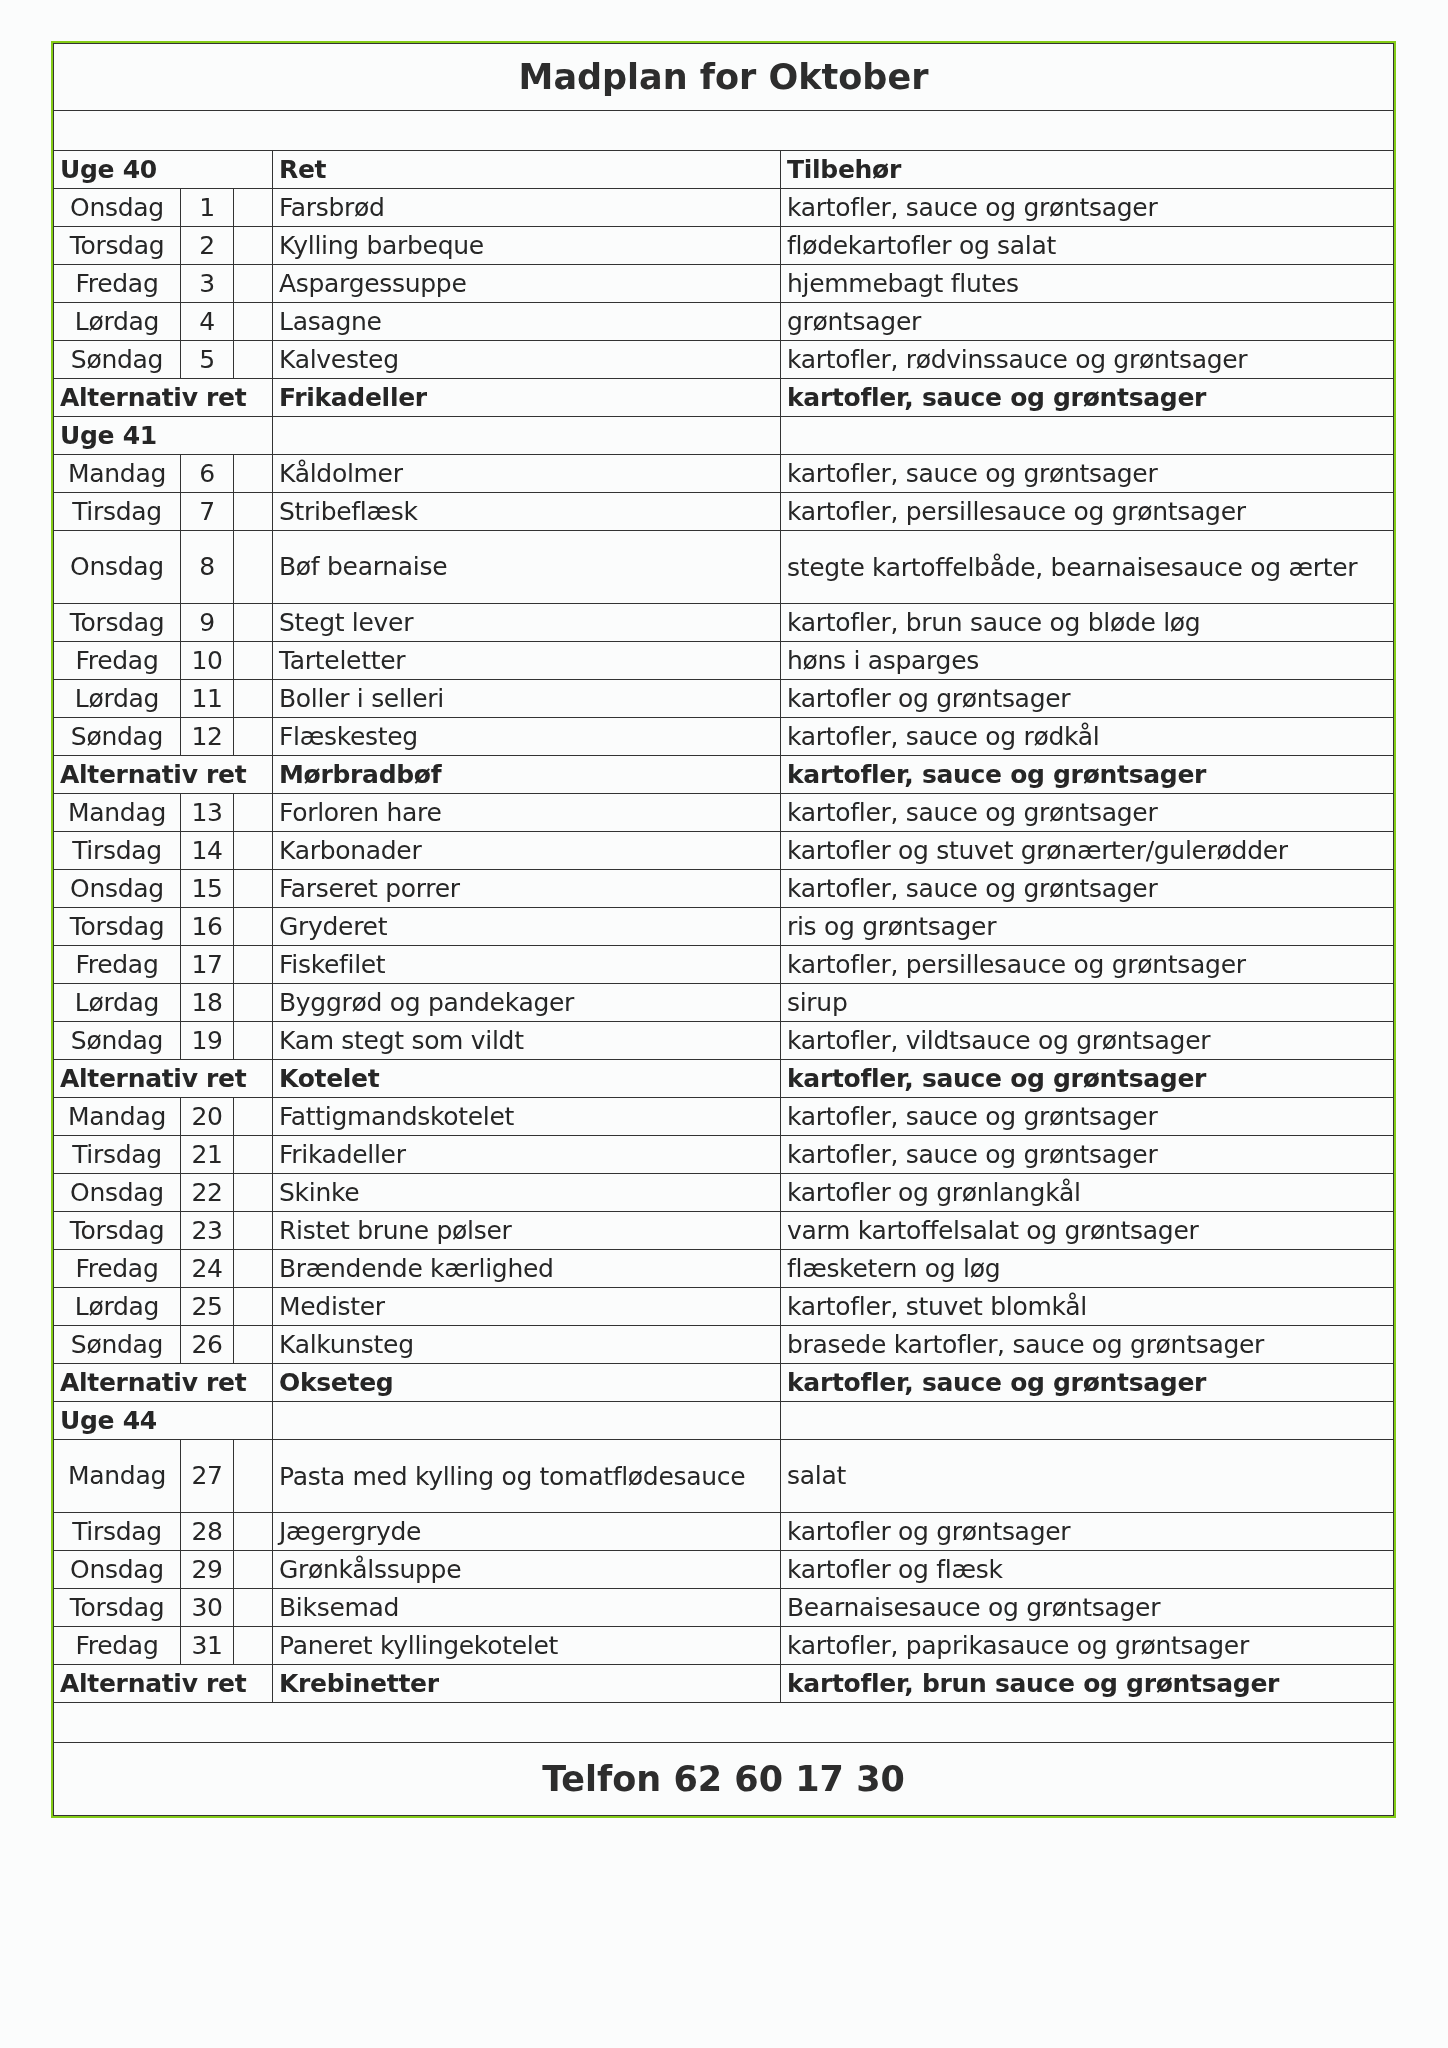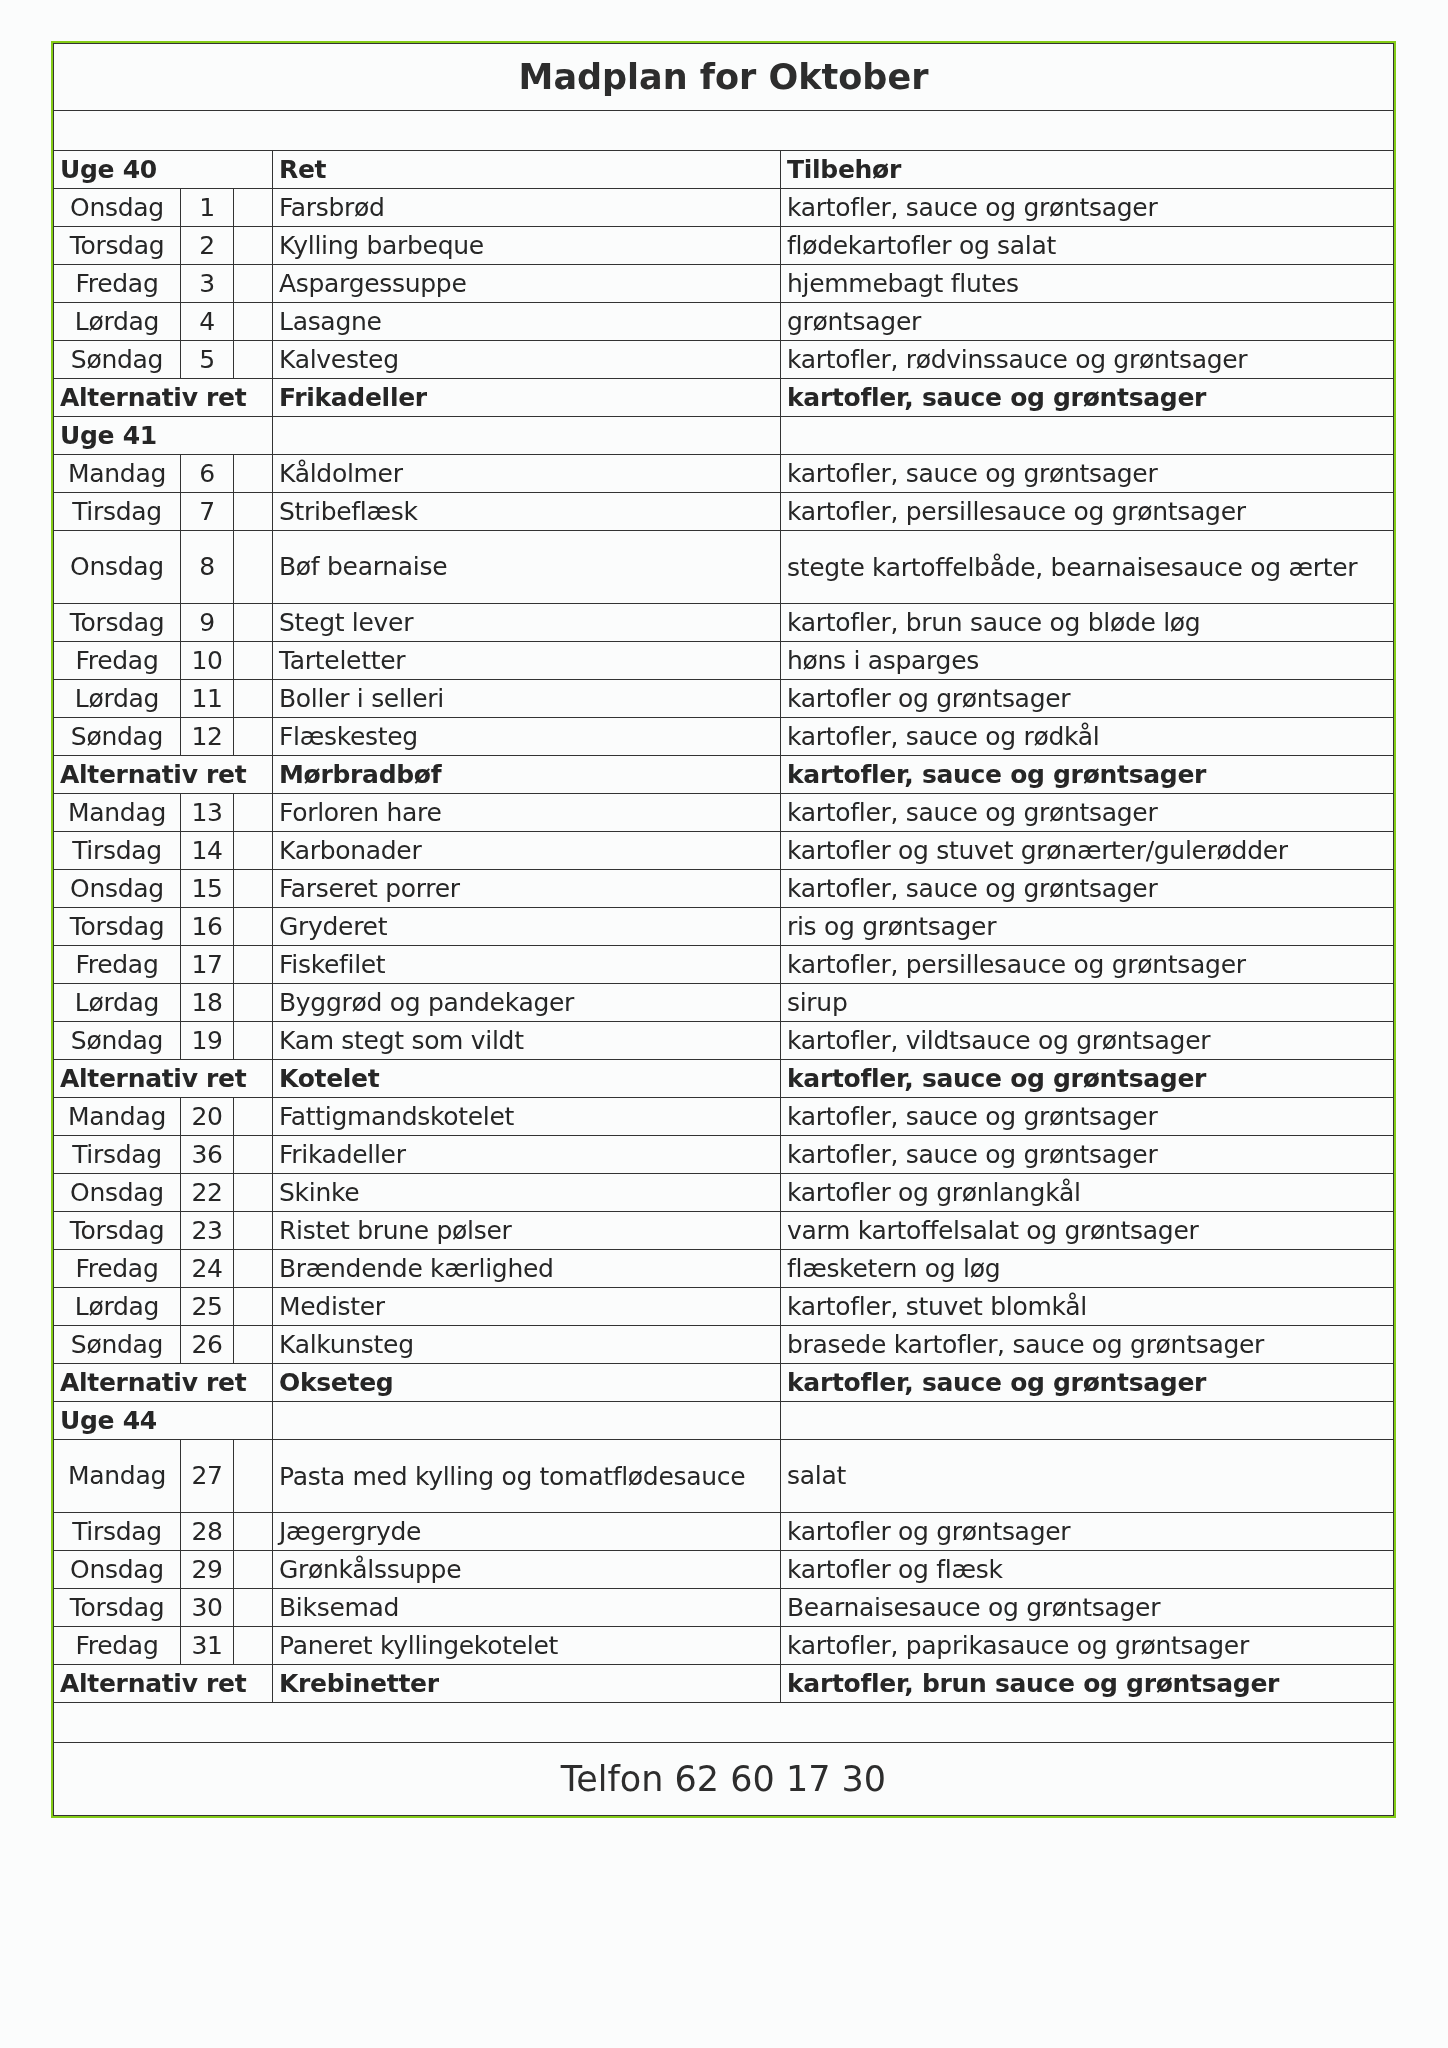--- a/index.html
+++ b/index.html
@@ -39,21 +39,21 @@
   td.bold { font-weight: bold; }
   .title-cell {
     height: 66px; text-align: center;
     font-size: 35px; font-weight: bold;
     letter-spacing: 0;
     color: #2d2d2d;
   }
   .blank-cell { height: 39px; }
   .phone-cell {
     height: 72px; text-align: center;
-    font-size: 35px; font-weight: normal;
+    font-size: 35px; font-weight: bold;
     letter-spacing: 0;
     color: #2d2d2d;
   }
   .double td { height: 72px; }
   col.c-day { width: 127px; }
   col.c-num { width: 53px; }
   col.c-gap { width: 39px; }
   col.c-ret { width: 508px; }
   col.c-side { width: auto; }
 </style>
@@ -240,21 +240,21 @@
 
     <tr>
       <td class="day">Mandag</td>
       <td class="num">20</td>
       <td></td>
       <td>Fattigmandskotelet</td>
       <td>kartofler, sauce og grøntsager</td>
     </tr>
     <tr>
       <td class="day">Tirsdag</td>
-      <td class="num">36</td>
+      <td class="num">21</td>
       <td></td>
       <td>Frikadeller</td>
       <td>kartofler, sauce og grøntsager</td>
     </tr>
     <tr>
       <td class="day">Onsdag</td>
       <td class="num">22</td>
       <td></td>
       <td>Skinke</td>
       <td>kartofler og grønlangkål</td>

